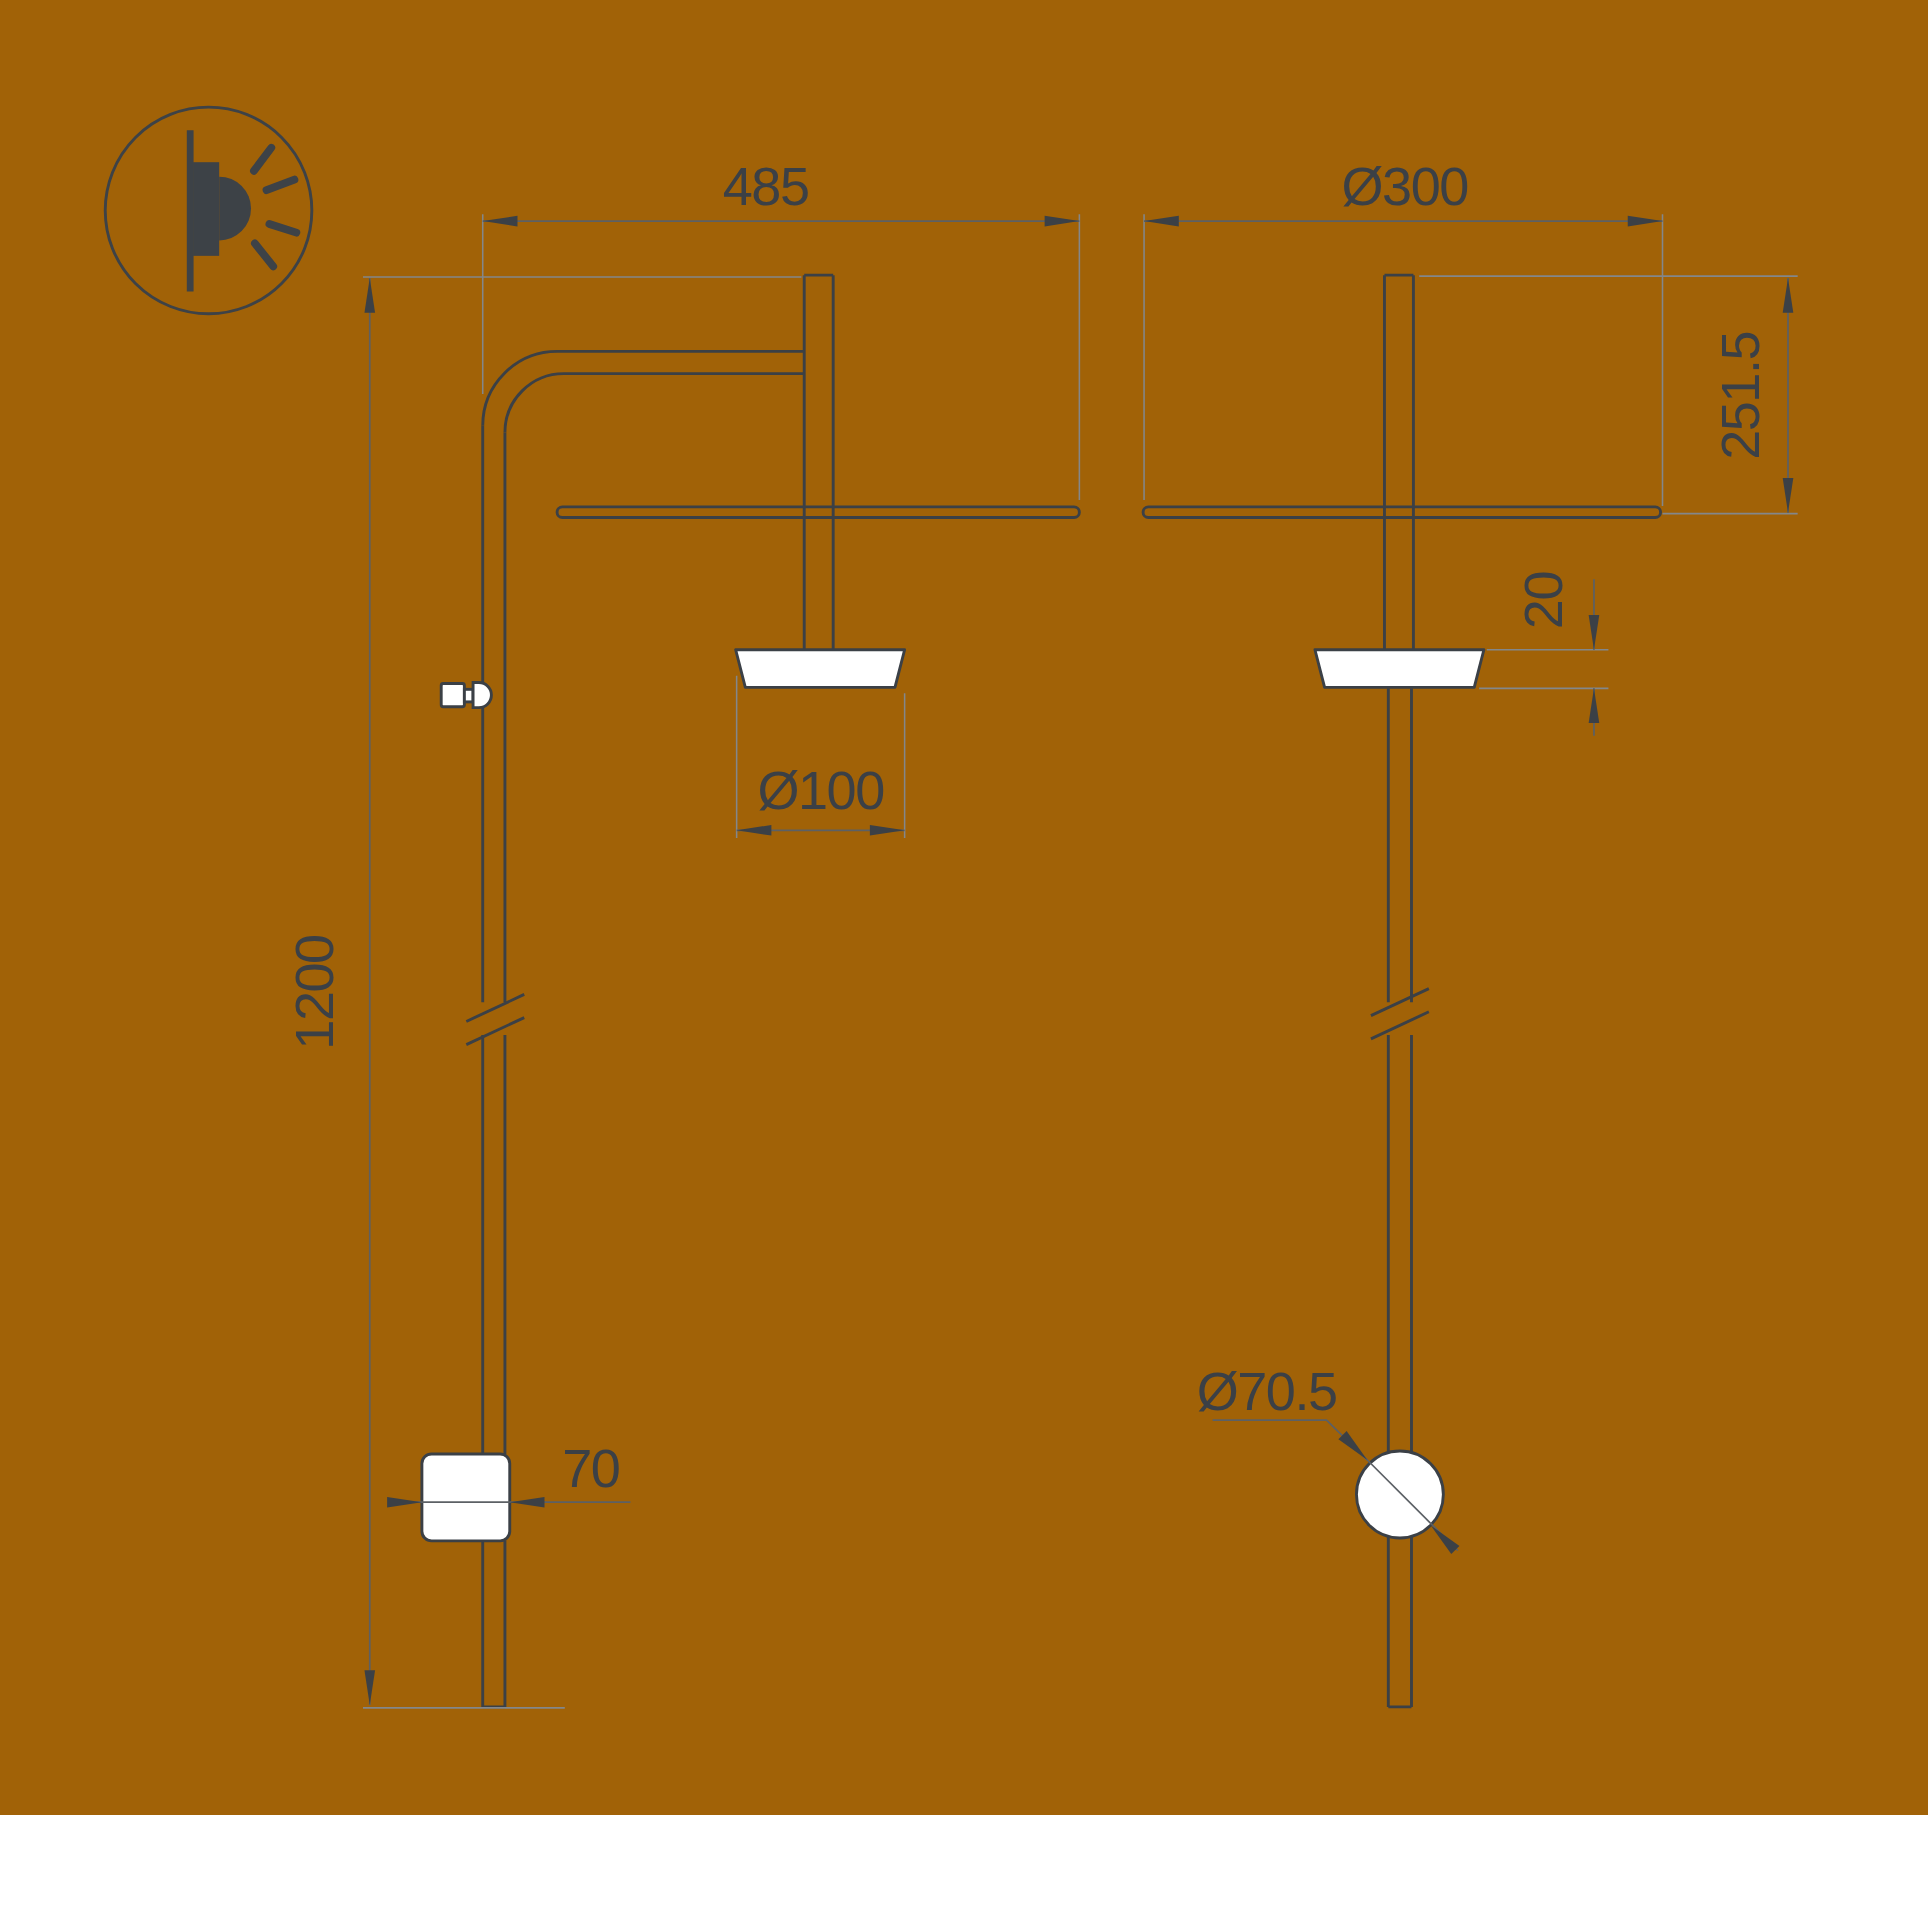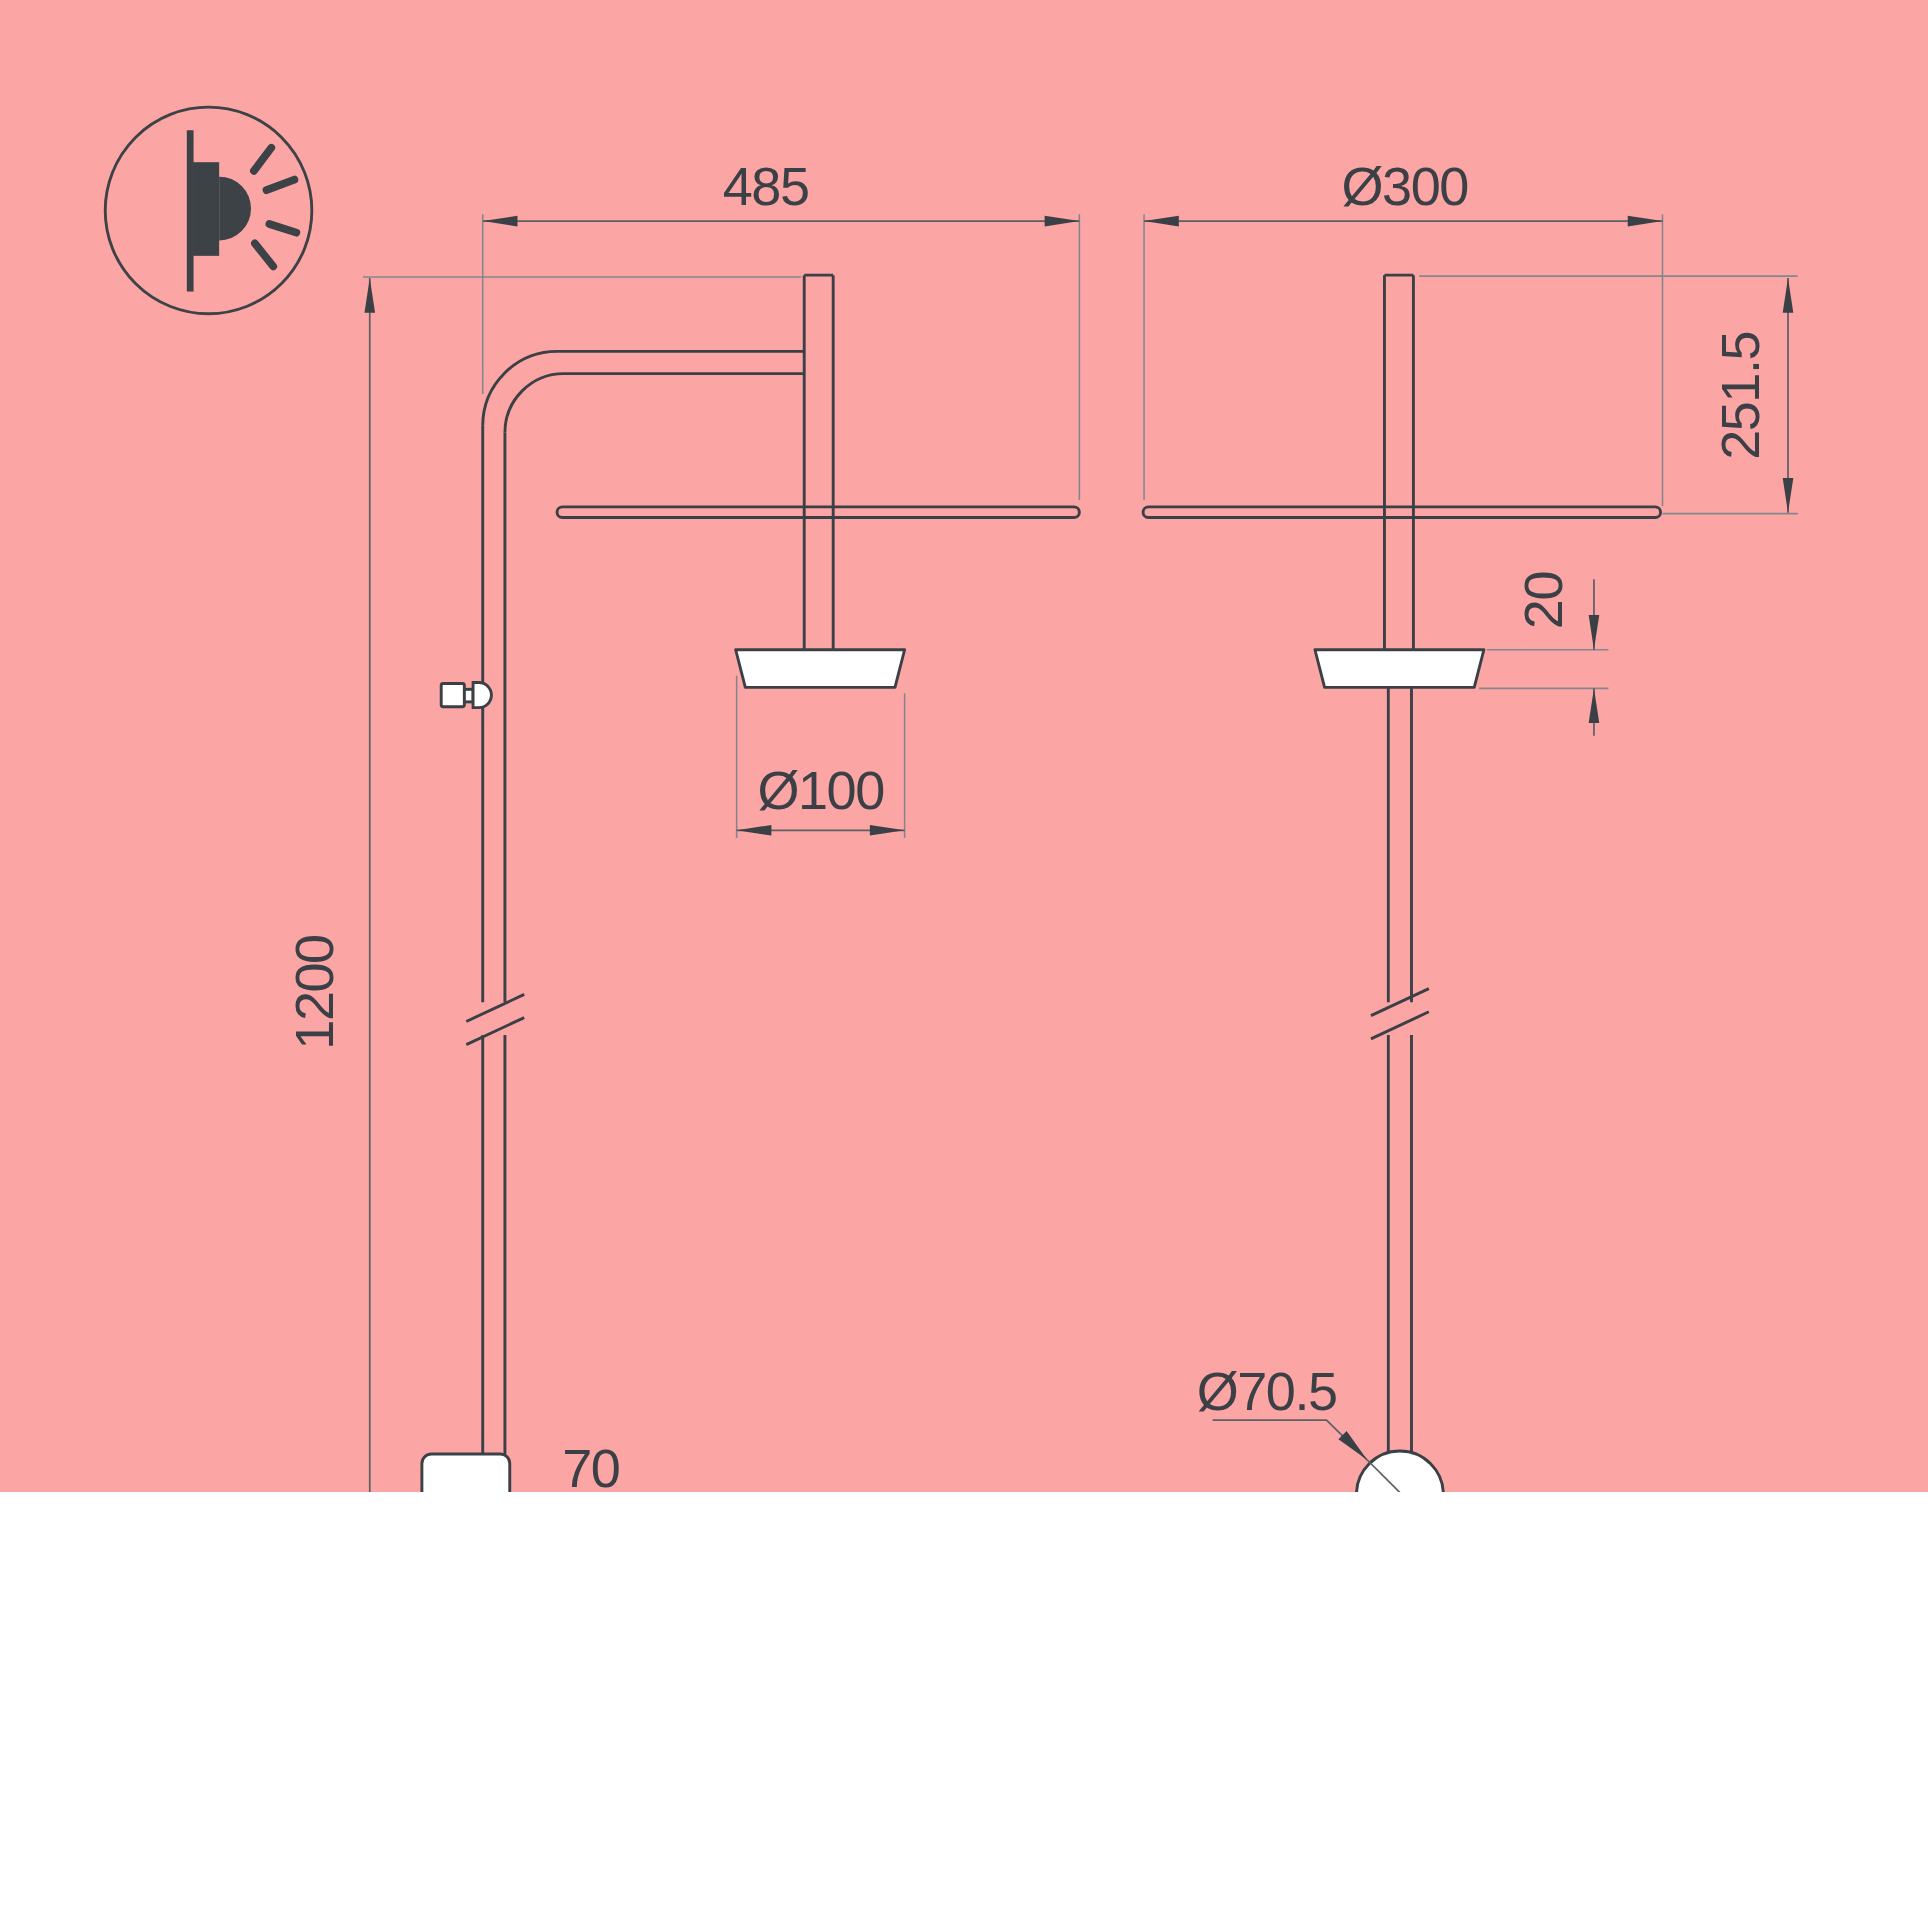--- a/index.html
+++ b/index.html
@@ -1,16 +1,16 @@
 <!DOCTYPE html>
 <html><head>
 <meta charset="utf-8">
 <style>
   html,body{margin:0;padding:0;background:#ffffff;}
-  .canvas{position:relative;width:1928px;height:1492px;background:#fca5a5;overflow:hidden;
+  .canvas{position:relative;width:1928px;height:1815px;background:#a16207;overflow:hidden;
           font-family:"Liberation Sans", sans-serif;}
   svg{display:block;}
   text{font-family:"Liberation Sans", sans-serif;fill:#3b4046;font-size:56px;letter-spacing:-1.5px;}
   .obj{stroke:#3b4046;stroke-width:3;fill:none;}
   .objfill{stroke:#3b4046;stroke-width:3;fill:#ffffff;}
   .dim{stroke:#5c6065;stroke-width:1.8;fill:none;}
   .ext{stroke:#83878b;stroke-width:1.6;fill:none;}
   .arr{fill:#3b4046;stroke:none;}
   .icon-stroke{stroke:#3d4247;fill:none;}
   .icon-fill{fill:#3d4247;stroke:none;}

